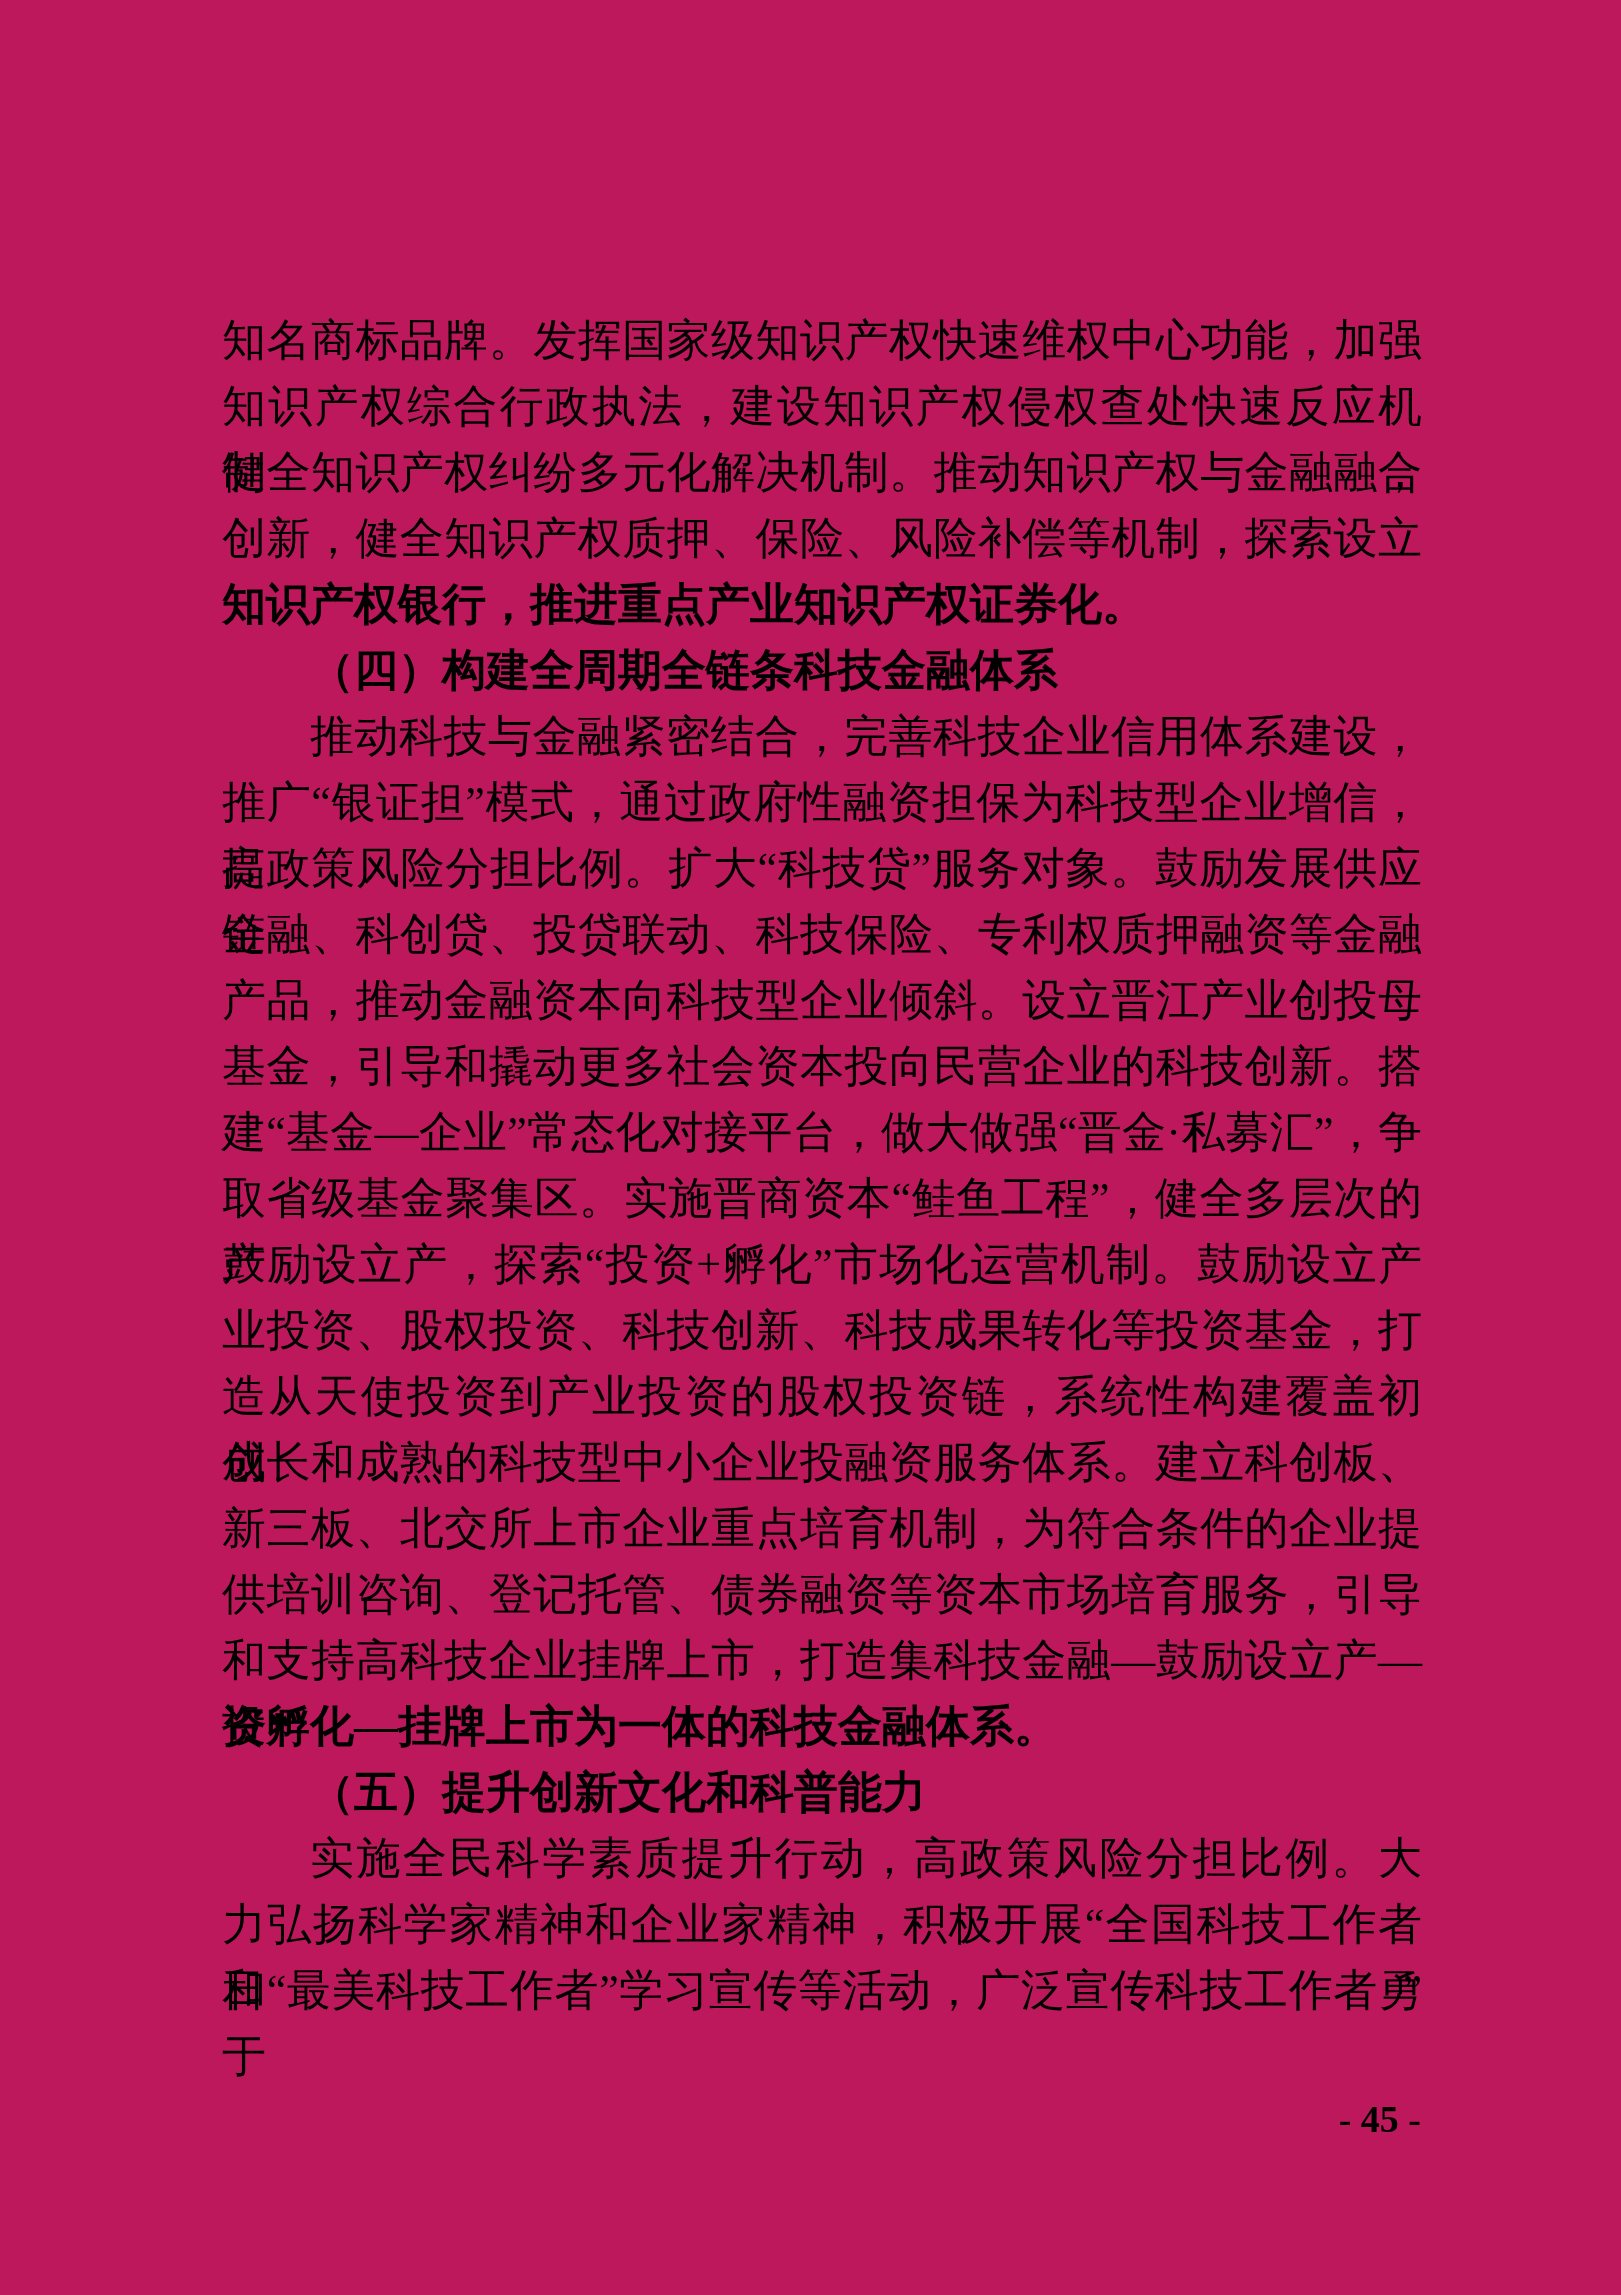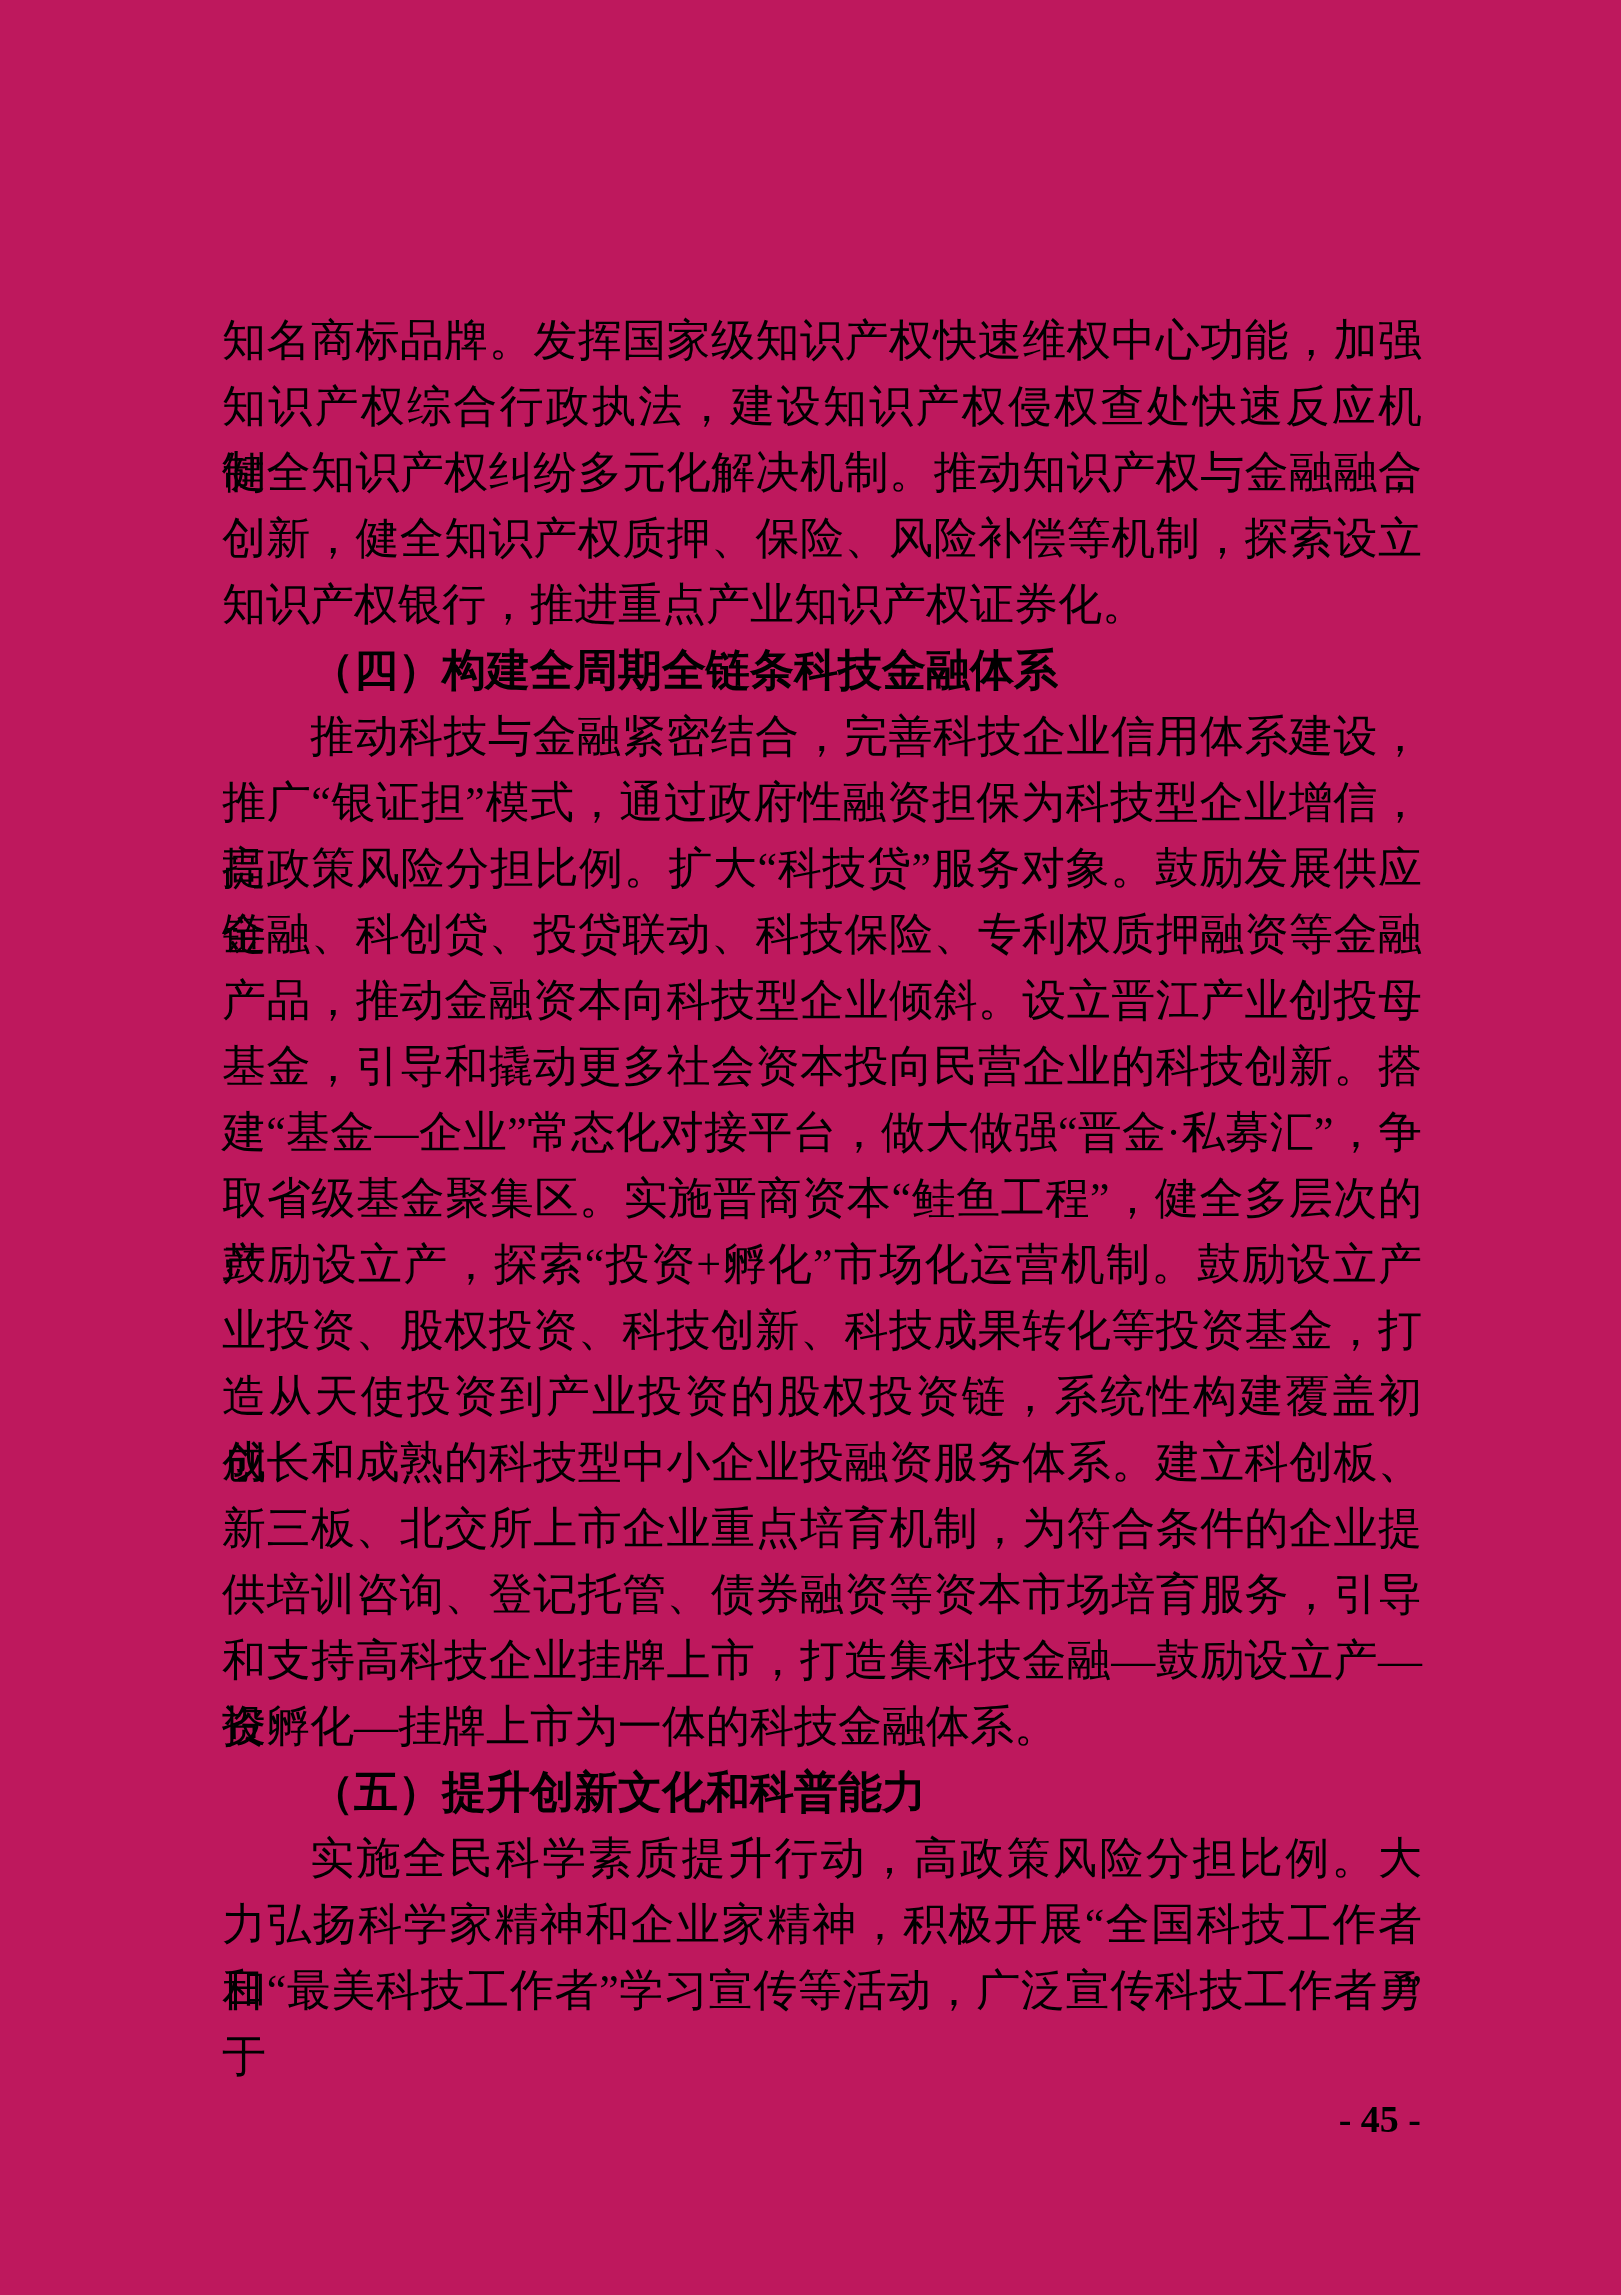--- a/index.html
+++ b/index.html
@@ -31,20 +31,21 @@
   }
   
   .fill {
     text-align: justify;
     text-align-last: justify;
     text-justify: inter-character;
   }
   
   .end {
     text-align: left;
+    font-weight: bold;
   }
   
   .indent {
     padding-left: 88px;
   }
   
   .heading {
     font-weight: bold;
     padding-left: 88px;
     text-align: left;

